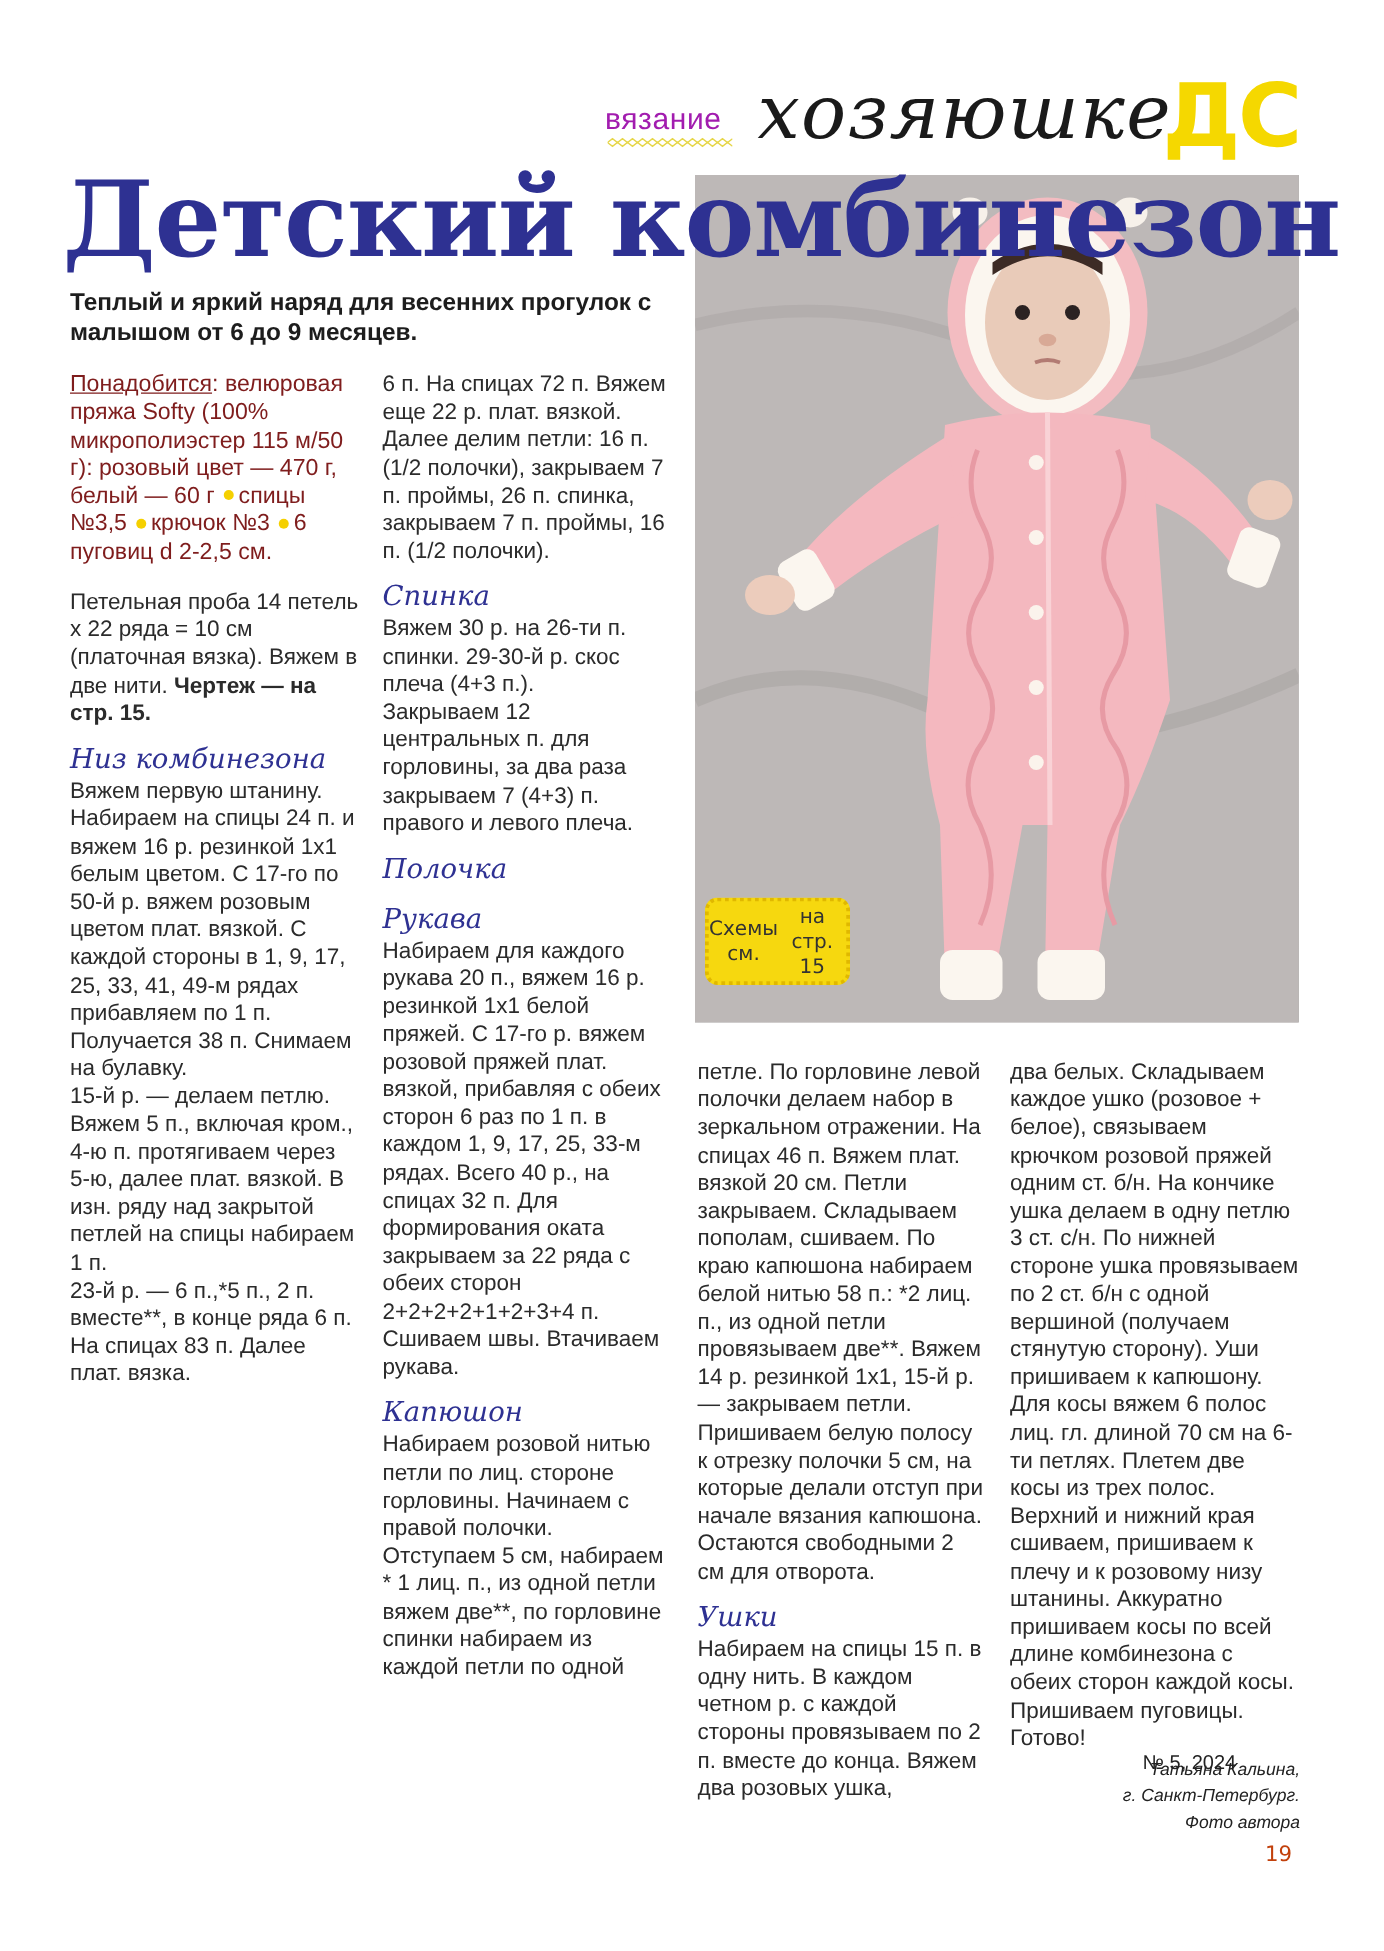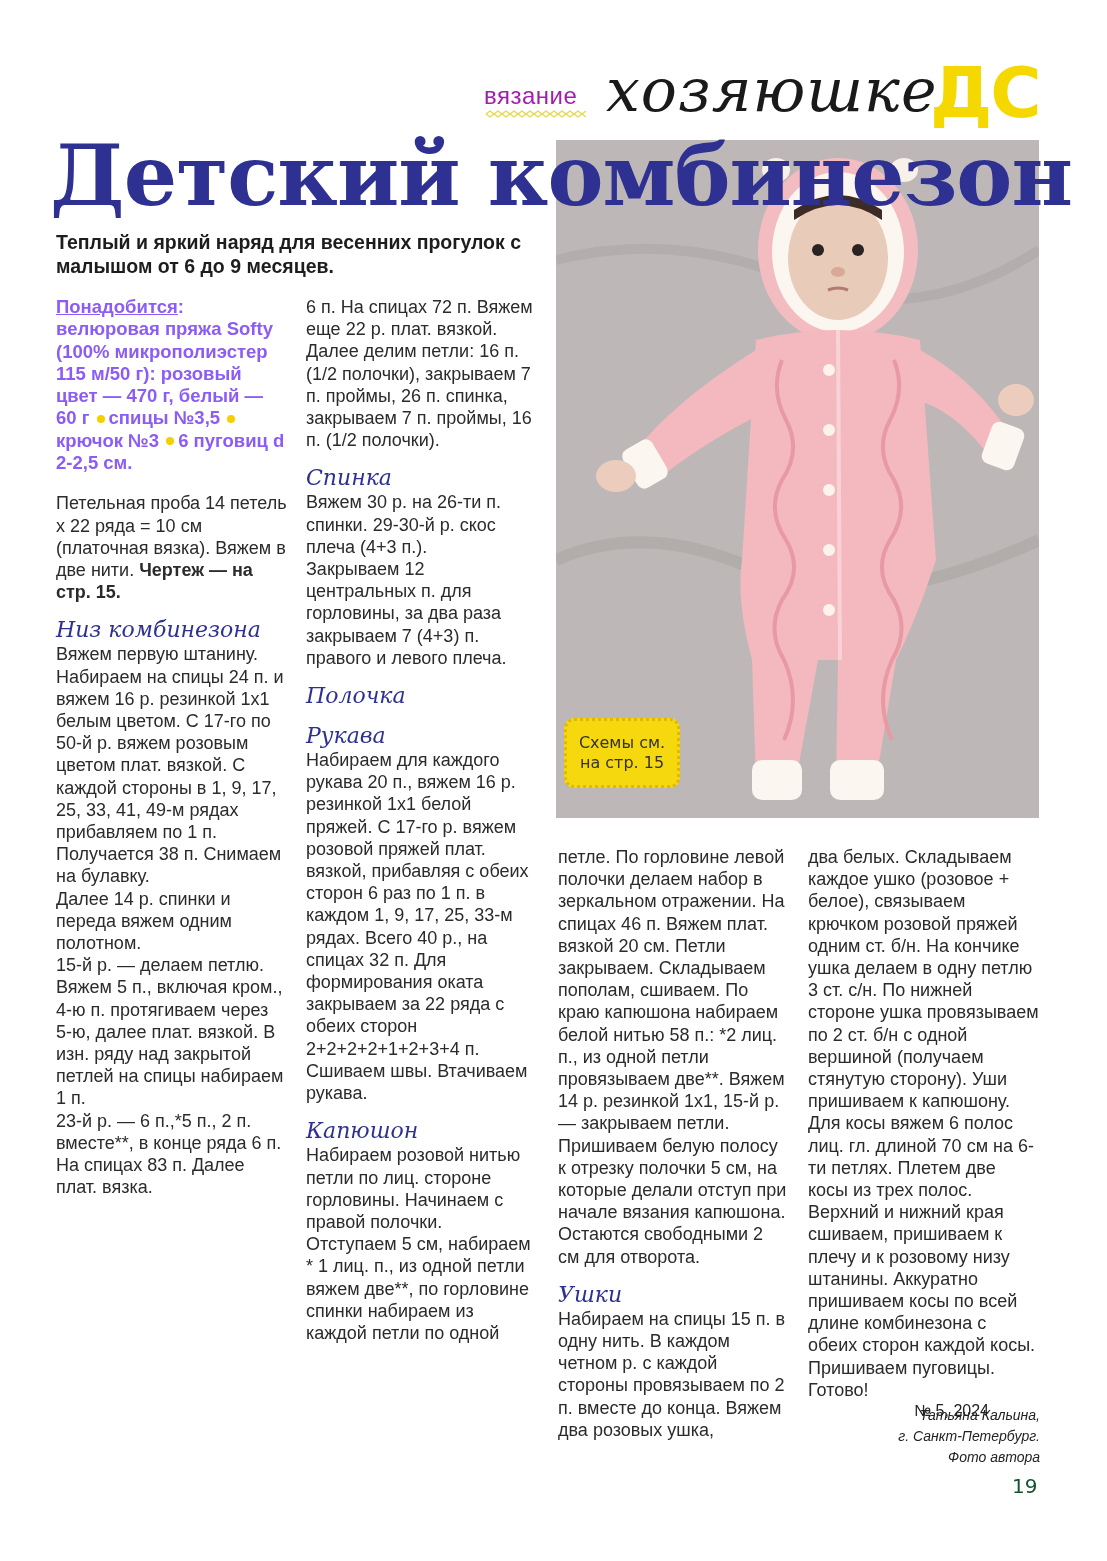--- a/index.html
+++ b/index.html
@@ -16,46 +16,46 @@
               color:#f5d800; font-family:"DejaVu Sans", sans-serif; line-height:1; letter-spacing:-2px; }
 
   
   .photo { position:absolute; left:556px; top:140px; width:483px; height:678px;
            background:radial-gradient(ellipse at 45% 50%, #c9c5c4 0%, #b3afae 60%, #a09c9b 100%);
            overflow:hidden; }
   .photo svg { width:100%; height:100%; display:block; }
 
   .callout { position:absolute; left:564px; top:718px; width:110px; height:64px;
              background:#f6d80f; border-radius:10px; border:3px dotted #e0b800;
-             display:flex; flex-direction:column; align-items:center; justify-content:center;
+             display:flex; flex-direction:row; align-items:center; justify-content:center;
              font-family:"DejaVu Sans", sans-serif; font-size:16px; color:#333; line-height:1.25; text-align:center; }
 
   
   .title { position:absolute; left:50px; top:134px; font-family:"DejaVu Serif", serif; font-weight:bold;
            font-size:84px; color:#2e3192; line-height:1; letter-spacing:-1px; white-space:nowrap; z-index:2; }
   .lead { position:absolute; left:56px; top:230px; width:490px; font-weight:bold; font-size:19.5px;
           line-height:24px; color:#1d1d1d; }
 
   .col { position:absolute; font-size:18px; line-height:22.2px; color:#2b2b2b; }
   .col p { margin:0; }
   .col .gap { height:18px; }
   .col1 { left:56px; top:296px; width:232px; }
   .col2 { left:306px; top:296px; width:230px; }
   .col3 { left:558px; top:846px; width:230px; }
   .col4 { left:808px; top:846px; width:232px; }
 
-  .materials { font-weight:bold; font-size:18.5px; line-height:22.3px; color:#8b5cf6; }
+  .materials { font-weight:normal; font-size:18.5px; line-height:22.3px; color:#7f1d1d; }
   .materials .u { text-decoration:underline; }
   .dot { display:inline-block; width:8px; height:8px; border-radius:50%; background:#f5d000; margin:0 4px 2px 2px; vertical-align:middle; }
   .bold { font-weight:bold; }
   .heading { font-family:"DejaVu Serif", serif; font-style:italic; color:#2e3192; font-size:22px; line-height:26px; margin-top:14px; }
   .credits { text-align:right; font-style:italic; font-size:14px; line-height:21px; margin-top:4px; color:#222; }
 
   .footer-issue { position:absolute; left:914px; top:1402px; font-size:16px; color:#222; }
-  .footer-page { position:absolute; left:1012px; top:1474px; font-size:20px; color:#14532d; font-family:"DejaVu Sans", sans-serif; }
+  .footer-page { position:absolute; left:1012px; top:1474px; font-size:17px; color:#c2410c; font-family:"DejaVu Sans", sans-serif; }
 </style>
 </head>
 <body>
 
 <div class="hdr-section">вязание</div>
 <svg class="hdr-zigzag" viewBox="0 0 100 8">
   <polyline points="0,4 4,1 8,4 12,1 16,4 20,1 24,4 28,1 32,4 36,1 40,4 44,1 48,4 52,1 56,4 60,1 64,4 68,1 72,4 76,1 80,4 84,1 88,4 92,1 96,4 100,1" fill="none" stroke="#e6d64a" stroke-width="1.2"></polyline>
   <polyline points="0,4 4,7 8,4 12,7 16,4 20,7 24,4 28,7 32,4 36,7 40,4 44,7 48,4 52,7 56,4 60,7 64,4 68,7 72,4 76,7 80,4 84,7 88,4 92,7 96,4 100,7" fill="none" stroke="#e6d64a" stroke-width="1.2"></polyline>
 </svg>
 <div class="hdr-mag">хозяюшке</div>
@@ -121,21 +121,20 @@
     <span class="dot"></span><span>спицы №3,5</span>
     <span class="dot"></span><span>крючок №3</span>
     <span class="dot"></span><span>6 пуговиц d 2-2,5 см.</span>
   </p>
   <div class="gap"></div>
   <p>
     <span>Петельная проба 14 петель х 22 ряда = 10 см (платочная вязка). Вяжем в две нити. </span><span class="bold">Чертеж — на стр. 15.</span>
   </p>
   <div class="heading">Низ комбинезона</div>
   <p>Вяжем первую штанину. Набираем на спицы 24 п. и вяжем 16 р. резинкой 1х1 белым цветом. С 17-го по 50-й р. вяжем розовым цветом плат. вязкой. С каждой стороны в 1, 9, 17, 25, 33, 41, 49-м рядах прибавляем по 1 п. Получается 38 п. Снимаем на булавку.</p>
-  <p>Далее 14 р. спинки и переда вяжем одним полотном.</p>
   <p>15-й р. — делаем петлю. Вяжем 5 п., включая кром., 4-ю п. протягиваем через 5-ю, далее плат. вязкой. В изн. ряду над закрытой петлей на спицы набираем 1 п.</p>
   <p>23-й р. — 6 п.,*5 п., 2 п. вместе**, в конце ряда 6 п. На спицах 83 п. Далее плат. вязка.</p>
   </div>
 
 <div class="col col2">
 
   <p id="c2start">6 п. На спицах 72 п. Вяжем еще 22 р. плат. вязкой.</p>
   <p>Далее делим петли: 16 п. (1/2 полочки), закрываем 7 п. проймы, 26 п. спинка, закрываем 7 п. проймы, 16 п. (1/2 полочки).</p>
   <div class="heading">Спинка</div>
   <p>Вяжем 30 р. на 26-ти п. спинки. 29-30-й р. скос плеча (4+3 п.).</p>

